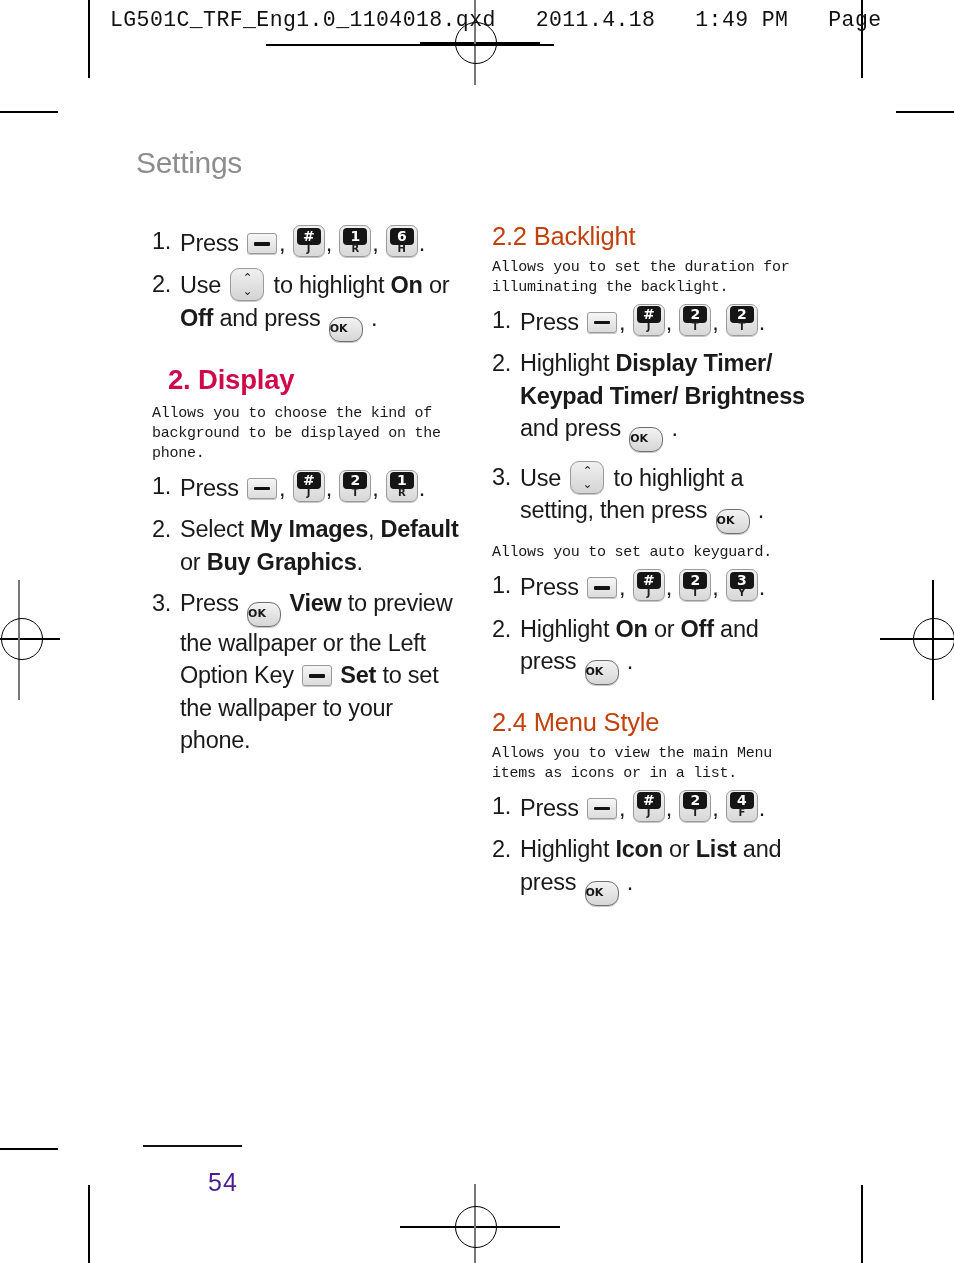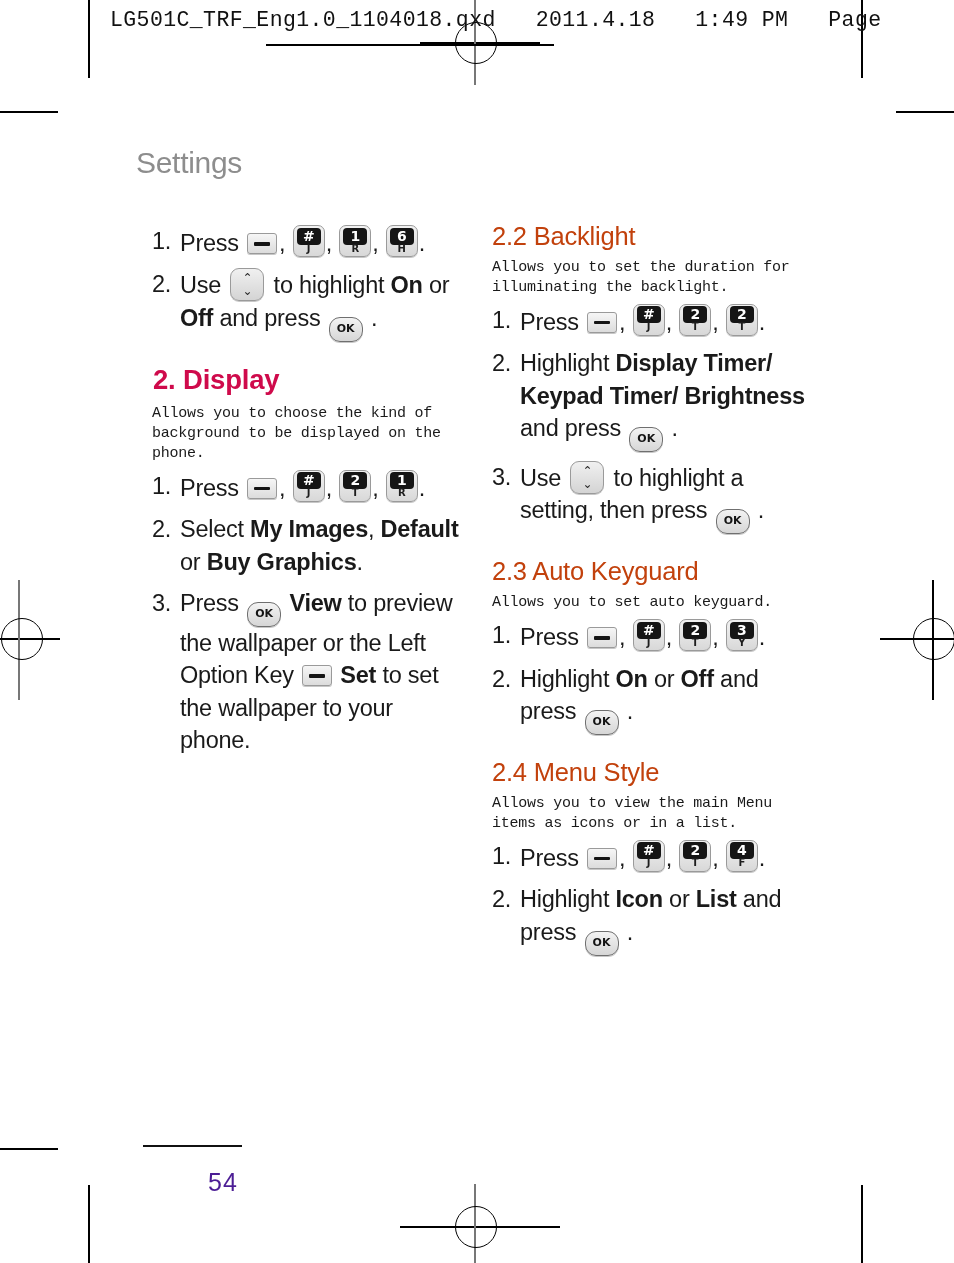--- a/index.html
+++ b/index.html
@@ -64,21 +64,21 @@
     top: 143px;
     width: 316px;
   }
   .col-left  { left: 64px; }
   .col-right { left: 404px; }
 
   h2.sec {
     color: #cf0a4b;
     font-size: 27.5px;
     font-weight: 700;
-    margin: 22px 0 8px 1px;
+    margin: 22px 0 8px 16px;
     letter-spacing: -0.2px;
     line-height: 1.18;
   }
   h3.sub {
     color: #c2410c;
     font-size: 25.5px;
     font-weight: 400;
     margin: 22px 0 7px 0;
     letter-spacing: -0.2px;
     line-height: 1.18;
@@ -177,21 +177,20 @@
     border-radius: 11px;
     background: linear-gradient(#f3f3f3, #d6d6d6);
     border: 1.4px solid #6f6f6f;
     box-shadow: 0 1px 0 rgba(0,0,0,.22);
     margin: 0 2px;
     font-family: "DejaVu Sans", sans-serif;
     font-size: 11px;
     font-weight: 700;
     color: #141414;
     line-height: 21px;
-    text-align: center;
     letter-spacing: 0;
   }
 
   
   .key-nav {
     display: inline-block;
     vertical-align: -8px;
     position: relative;
     width: 32px; height: 31px;
     border-radius: 9px;
@@ -283,21 +282,20 @@
   </div>
 
   <div class="col col-right" id="right-col">
       <h3 class="sub" style="margin-top: 0px;">2.2 Backlight</h3>
       <p class="body">Allows you to set the duration for illuminating the backlight.</p>
       <ol class="steps">
         <li><span class="num">1.</span>Press <span class="key-soft"></span>, <span class="key"><span class="cap">#</span><span class="ltr">J</span></span>, <span class="key"><span class="cap">2</span><span class="ltr">T</span></span>, <span class="key"><span class="cap">2</span><span class="ltr">T</span></span>.</li>
         <li><span class="num">2.</span>Highlight <b>Display Timer/ Keypad Timer/ Brightness</b> and press <span class="key-ok">OK</span> .</li>
         <li><span class="num">3.</span>Use <span class="key-nav"><span class="up">⌃</span><span class="dn">⌄</span></span> to highlight a setting, then press <span class="key-ok">OK</span> .</li>
       </ol>
-      <h3 class="sub">2.3 Auto Keyguard</h3>
       <p class="body">Allows you to set auto keyguard.</p>
       <ol class="steps">
         <li><span class="num">1.</span>Press <span class="key-soft"></span>, <span class="key"><span class="cap">#</span><span class="ltr">J</span></span>, <span class="key"><span class="cap">2</span><span class="ltr">T</span></span>, <span class="key"><span class="cap">3</span><span class="ltr">Y</span></span>.</li>
         <li><span class="num">2.</span>Highlight <b>On</b> or <b>Off</b> and press <span class="key-ok">OK</span> .</li>
       </ol>
       <h3 class="sub">2.4 Menu Style</h3>
       <p class="body">Allows you to view the main Menu items as icons or in a list.</p>
       <ol class="steps">
         <li><span class="num">1.</span>Press <span class="key-soft"></span>, <span class="key"><span class="cap">#</span><span class="ltr">J</span></span>, <span class="key"><span class="cap">2</span><span class="ltr">T</span></span>, <span class="key"><span class="cap">4</span><span class="ltr">F</span></span>.</li>
         <li><span class="num">2.</span>Highlight <b>Icon</b> or <b>List</b> and press <span class="key-ok">OK</span> .</li>

